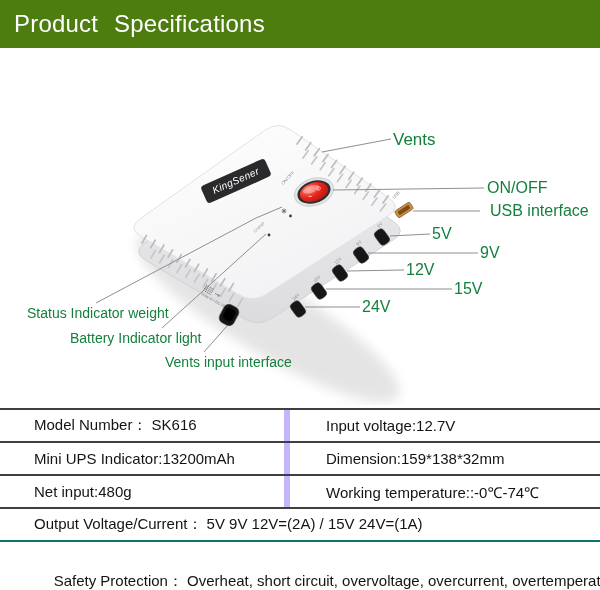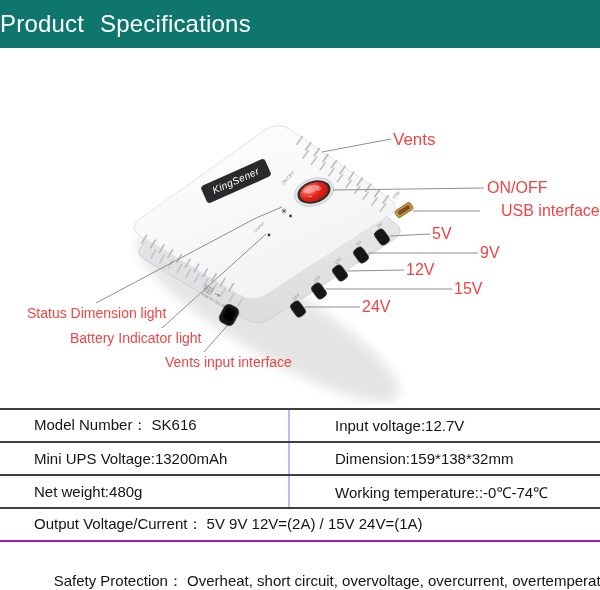--- a/index.html
+++ b/index.html
@@ -1,37 +1,37 @@
 <!DOCTYPE html>
 <html><head>
 <meta charset="utf-8">
 <style>
   html,body{margin:0;padding:0}
   body{width:600px;height:590px;position:relative;background:#fff;
        font-family:"Liberation Sans",sans-serif;overflow:hidden}
 
-  .header{position:absolute;top:0;left:0;width:600px;height:48px;background:#0f766e;
-          display:flex;align-items:center;box-sizing:border-box;z-index:3}
+  .header{position:absolute;top:0;left:0;width:600px;height:48px;background:#4d7c0f;
+          display:flex;align-items:center;box-sizing:border-box;padding-left:14px;z-index:3}
   .header .title{color:#fff;font-size:24px;word-spacing:9px;letter-spacing:.2px}
 
   #device-svg{position:absolute;top:0;left:0;z-index:1}
   #device-svg text{font-family:"Liberation Sans",sans-serif}
 
-  .callout{position:absolute;color:#ef4444;z-index:2;white-space:nowrap}
+  .callout{position:absolute;color:#15803d;z-index:2;white-space:nowrap}
   .callout.r{font-size:16px}
   .callout.l{font-size:14px}
 
   .spec-table{position:absolute;top:408px;left:0;width:600px;border-top:2px solid #3f3f3f;
               font-size:15px;color:#141414;z-index:2}
   .srow{display:flex;border-bottom:2px solid #3f3f3f;box-sizing:border-box;height:33px}
   .cell{display:flex;align-items:center;white-space:pre}
-  .cell.cl{width:290px;border-right:2px solid #c4b5fd;padding-left:34px;box-sizing:border-box}
-  .cell.cr{flex:1;padding-left:45px}
+  .cell.cl{width:290px;border-right:6px solid #c4b5fd;padding-left:34px;box-sizing:border-box}
+  .cell.cr{flex:1;padding-left:36px}
   .full-row{height:33px;display:flex;align-items:center;padding-left:34px;
-            border-bottom:2px solid #a21caf;box-sizing:border-box;white-space:pre}
+            border-bottom:2px solid #0f766e;box-sizing:border-box;white-space:pre}
   .safety{height:50px;border-bottom:none;padding:6px 0 0 37px;line-height:22px;
           box-sizing:border-box;white-space:pre}
 </style>
 </head>
 <body>
 
 <div class="header">
   <span class="title">Product  Specifications</span>
 </div>
 
@@ -189,41 +189,41 @@
     <line x1="326" y1="289" x2="452" y2="289"></line>
     <line x1="305" y1="307" x2="360" y2="307"></line>
     <polyline points="96,303 256,218 282,207"></polyline>
     <line x1="266" y1="234" x2="162" y2="328"></line>
     <line x1="227" y1="326" x2="204" y2="352"></line>
   </g>
 </svg>
 
 <div class="callout r" style="left:393px;top:130px;font-size:17px">Vents</div>
 <div class="callout r" style="left:487px;top:179px">ON/OFF</div>
-<div class="callout r" style="left:501px;top:202px">USB interface</div>
+<div class="callout r" style="left:490px;top:202px">USB interface</div>
 <div class="callout r" style="left:432px;top:225px">5V</div>
 <div class="callout r" style="left:480px;top:244px">9V</div>
 <div class="callout r" style="left:406px;top:261px">12V</div>
 <div class="callout r" style="left:454px;top:280px">15V</div>
 <div class="callout r" style="left:362px;top:298px">24V</div>
-<div class="callout l" style="left:27px;top:305px">Status Dimension light</div>
+<div class="callout l" style="left:27px;top:305px">Status Indicator weight</div>
 <div class="callout l" style="left:70px;top:330px">Battery Indicator light</div>
 <div class="callout l" style="left:165px;top:354px">Vents input interface</div>
 
 <div class="spec-table">
   <div class="srow">
     <div class="cell cl">Model Number： SK616</div>
     <div class="cell cr">Input voltage:12.7V</div>
   </div>
   <div class="srow">
-    <div class="cell cl">Mini UPS Voltage:13200mAh</div>
+    <div class="cell cl">Mini UPS Indicator:13200mAh</div>
     <div class="cell cr">Dimension:159*138*32mm</div>
   </div>
   <div class="srow">
-    <div class="cell cl">Net weight:480g</div>
+    <div class="cell cl">Net input:480g</div>
     <div class="cell cr">Working temperature::-0℃-74℃</div>
   </div>
   <div class="full-row">Output Voltage/Current： 5V 9V 12V=(2A) / 15V 24V=(1A)</div>
   <div class="safety">
     <span>Safety Protection： Overheat, short circuit, overvoltage, overcurrent, overtemperature,</span>
     
   </div>
 </div>
 
 </body></html>

